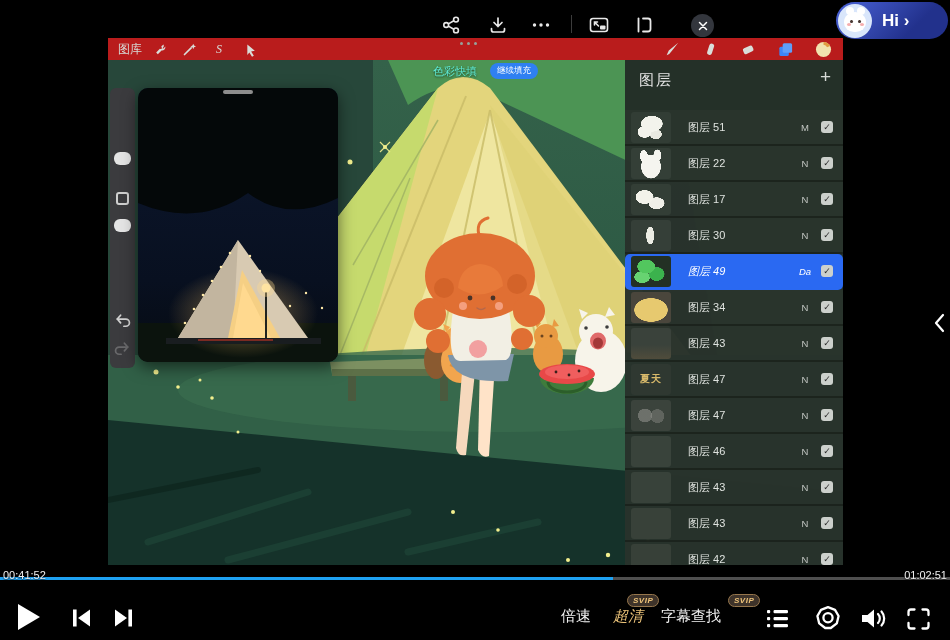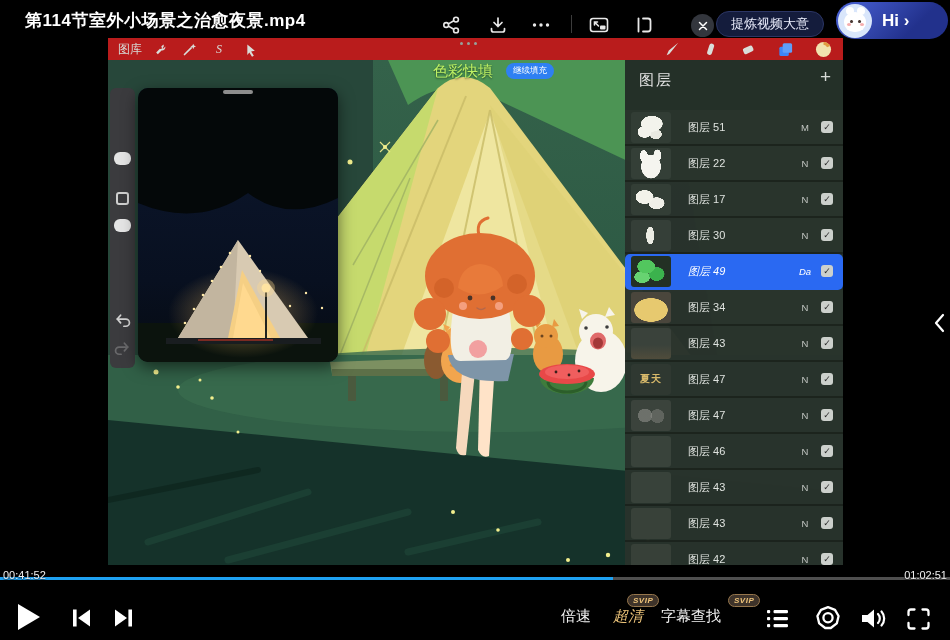--- a/index.html
+++ b/index.html
@@ -35,21 +35,21 @@
 
   .pc-toolbar{position:absolute;left:0;top:0;width:735px;height:22px;background:#b91c1c;}
   .pcl{position:absolute;top:0;height:22px;display:flex;align-items:center;}
   .gallery{left:10px;font-size:12px;color:#d7dbd7;}
   .tool{position:absolute;top:2px;width:18px;height:18px;display:flex;align-items:center;justify-content:center;}
   .sel-s{font-size:12px;font-style:italic;color:#d9ddd9;font-family:"Liberation Serif","DejaVu Serif",serif;}
   .mt-dots{position:absolute;left:352px;top:4px;display:flex;gap:4px;}
   .mt-dots i{width:3px;height:3px;border-radius:50%;background:#97a19a;}
 
   .toast{position:absolute;left:325px;top:25px;height:16px;display:flex;align-items:center;gap:13px;}
-  .toast-label{font-size:15px;color:#bef264;text-shadow:0 1px 2px rgba(0,0,0,.6);white-space:nowrap;}
+  .toast-label{font-size:11px;color:#5eead4;text-shadow:0 1px 2px rgba(0,0,0,.6);white-space:nowrap;}
   .toast-badge{background:#2f80f2;color:#fff;font-size:8.5px;padding:2px 7px;border-radius:8px;white-space:nowrap;}
 
   .pc-side{position:absolute;left:2px;top:50px;width:25px;height:280px;background:#3b3b3e;border-radius:6px;}
   .slider-handle{position:absolute;left:4px;width:17px;height:13px;border-radius:6px;background:#e4e4e4;}
   .mod-btn{position:absolute;left:6px;width:13px;height:13px;border:2px solid #cfcfcf;border-radius:3px;}
   .undo-ic{position:absolute;left:3px;}
 
   .refimg{position:absolute;left:30px;top:50px;width:200px;height:274px;border-radius:10px;overflow:hidden;
           box-shadow:0 5px 16px rgba(0,0,0,.55);}
   .ref-handle{position:absolute;left:85px;top:2px;width:30px;height:4px;border-radius:2px;background:#8d8d8d;}
@@ -100,21 +100,20 @@
   .gold{color:#e9c178;font-style:italic;}
   .svip{position:absolute;top:29px;background:#3e332a;border:1px solid #96764c;color:#eec47a;border-radius:7px;
         font-size:8px;font-weight:bold;font-style:italic;padding:1px 5px;letter-spacing:.5px;white-space:nowrap;}
 </style>
 </head>
 <body>
 
 <div class="screen">
 
   <header class="topbar">
-    <div class="vtitle">第114节室外小场景之治愈夜景.mp4</div>
 
     <span class="tbicon" style="left:440px">
       <svg width="20" height="20" viewBox="0 0 20 20">
           <g stroke="#e8e8e8" stroke-width="1.6" fill="none">
         <circle cx="5.2" cy="10" r="2.4"></circle>
             <circle cx="15" cy="4.6" r="2.4"></circle>
             <circle cx="15" cy="15.4" r="2.4"></circle>
         <path d="M7.4 8.9 L12.8 5.7 M7.4 11.1 L12.8 14.3"></path>
           </g>
         </svg>
@@ -154,21 +153,20 @@
           </g>
         </svg>
     </span>
     <span class="close-btn">
       <svg width="10" height="10" viewBox="0 0 10 10">
           <g stroke="#fff" stroke-width="1.5" stroke-linecap="round">
         <path d="M1.5 1.5 L8.5 8.5 M8.5 1.5 L1.5 8.5"></path>
           </g>
         </svg>
     </span>
-    <button class="summarize">提炼视频大意</button>
     <div class="assistant">
       <span class="ava">
         <i class="ear1"></i>
           <i class="ear2"></i>
           <i class="head"></i>
           <i class="eye1"></i>
           <i class="eye2"></i>
           <i class="ch1"></i>
           <i class="ch2"></i>
       </span>

